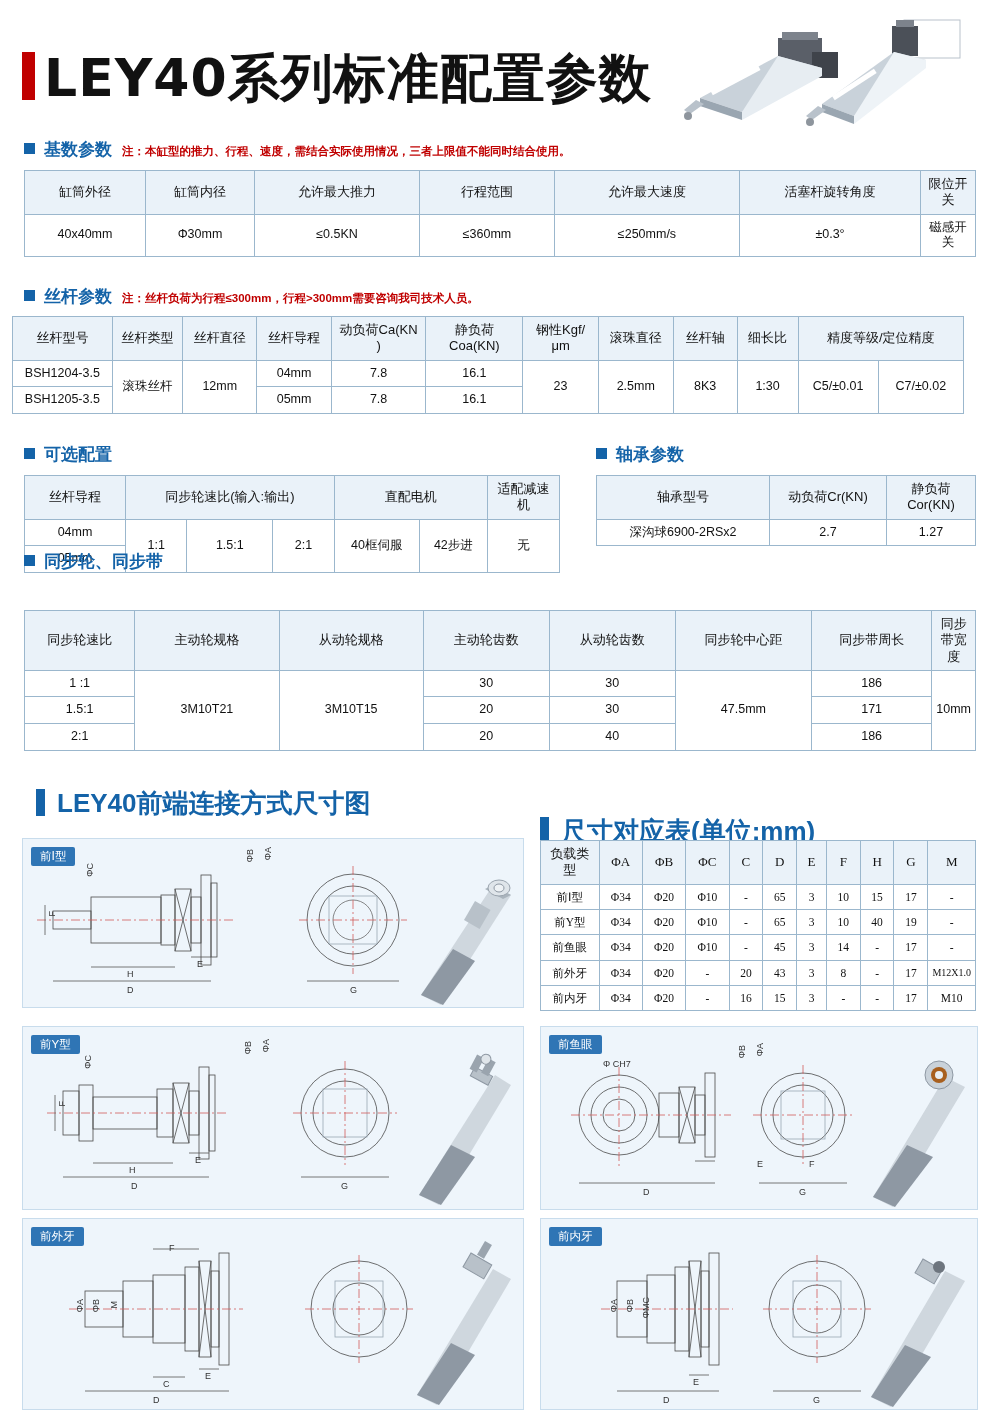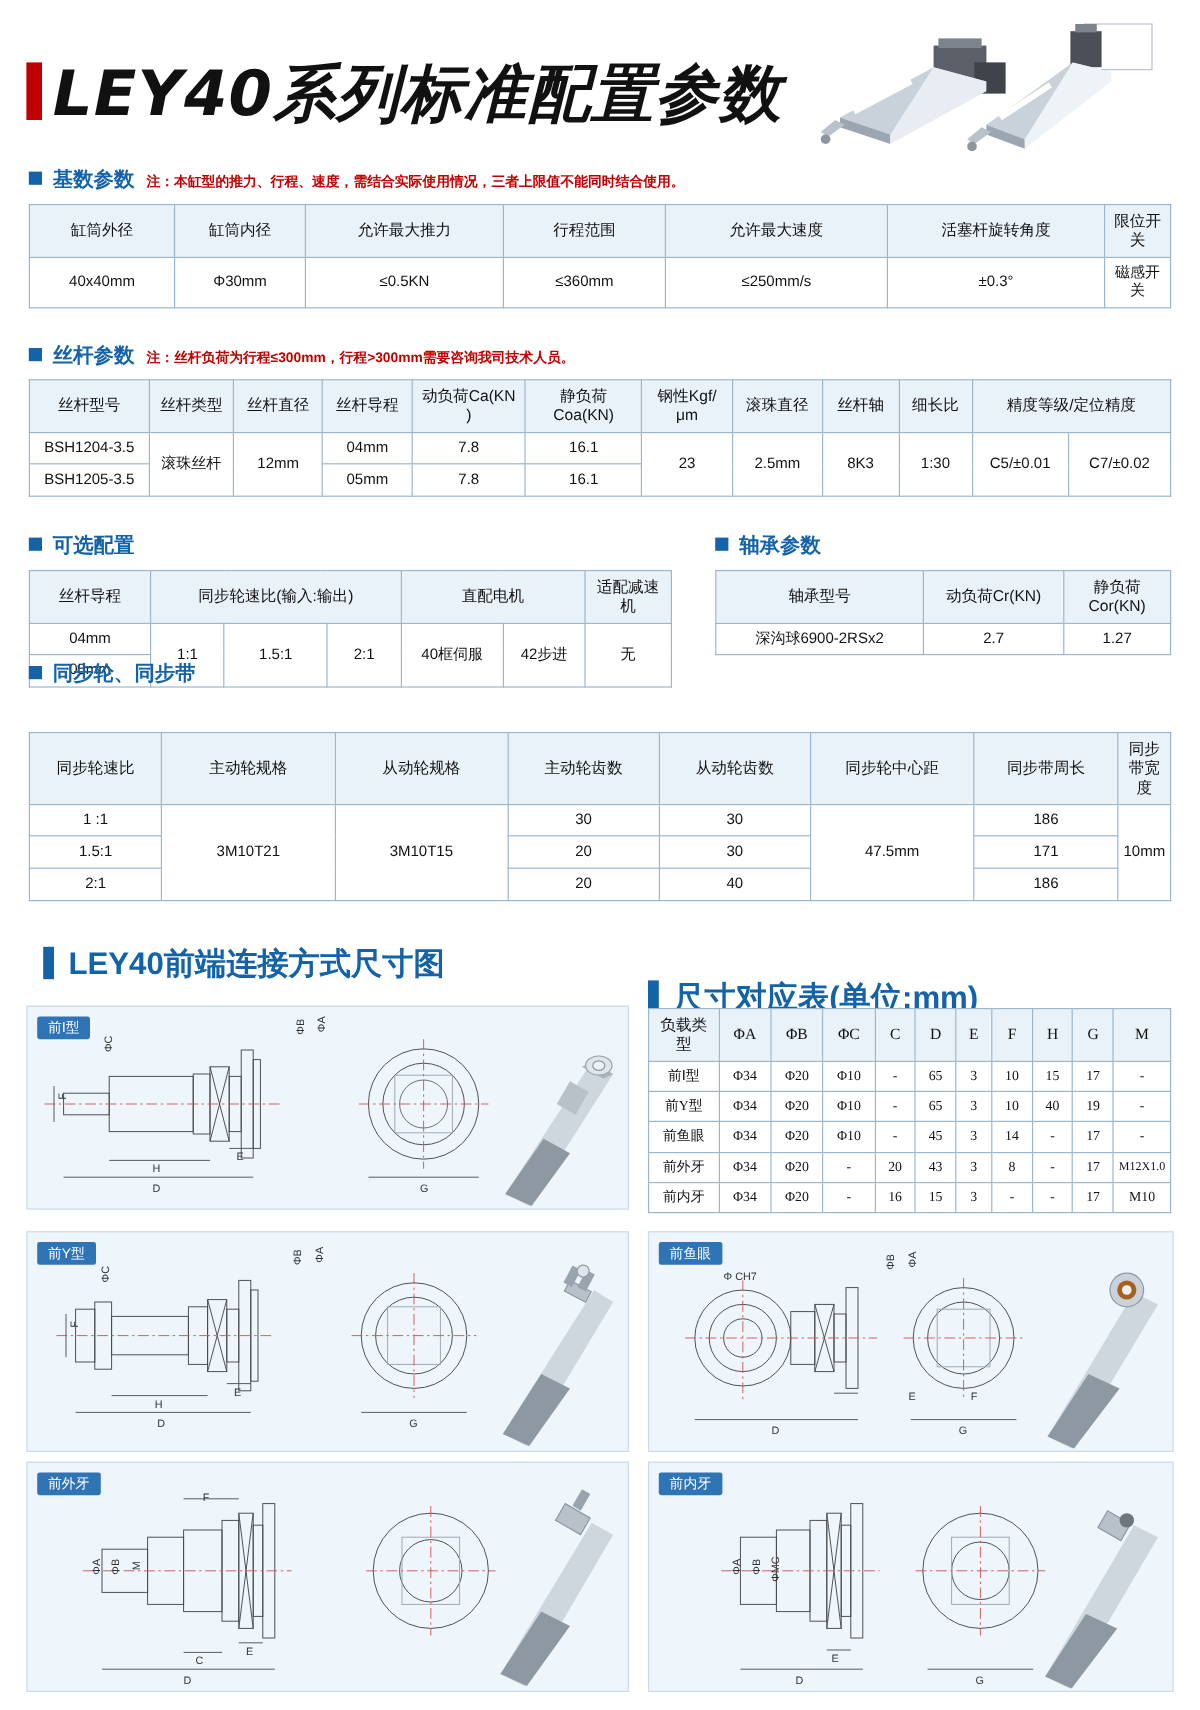--- a/index.html
+++ b/index.html
@@ -4,21 +4,21 @@
 <style>
   html,body{margin:0;padding:0;}
   body{
     width:1000px;height:1425px;background:#ffffff;
     font-family:"Liberation Sans","DejaVu Sans",sans-serif;
     color:#111;position:relative;overflow:hidden;
   }
   .page{position:relative;width:1000px;height:1425px;}
 
   
-  .title-row{position:absolute;left:0;top:34px;width:996px;height:90px;font-style:italic;}
+  .title-row{position:absolute;left:0;top:34px;width:996px;height:90px;}
   .title-bar{position:absolute;left:22px;top:18px;width:13px;height:48px;background:#c00000;}
   .title-text{
     position:absolute;left:44px;top:10px;
     font-size:52px;font-weight:bold;letter-spacing:1px;color:#111;
     font-family:"DejaVu Sans","Liberation Sans",sans-serif;
     white-space:nowrap;
   }
   
   .prod-img{position:absolute;right:14px;top:-22px;width:300px;height:130px;}
 
@@ -113,21 +113,21 @@
       <td>±0.3°</td>
       <td>磁感开关</td>
     </tr>
   </tbody>
     </table>
 
   <div class="sec-h" style="left:24px;top:285px;">
     <span class="sq"></span><span>丝杆参数</span><span class="sec-note">注：丝杆负荷为行程≤300mm，行程&gt;300mm需要咨询我司技术人员。</span>
   </div>
 
-  <table class="t" style="left:24px;top:316px;width:952px;">
+  <table class="t" style="left:12px;top:316px;width:952px;">
     <tbody>
         <tr>
       <th style="width:98px">丝杆型号</th>
       <th style="width:72px">丝杆类型</th>
       <th style="width:72px">丝杆直径</th>
       <th style="width:72px">丝杆导程</th>
       <th style="width:96px">动负荷Ca(KN )</th>
       <th style="width:96px">静负荷Coa(KN)</th>
       <th style="width:76px">钢性Kgf/μm</th>
       <th style="width:72px">滚珠直径</th>

